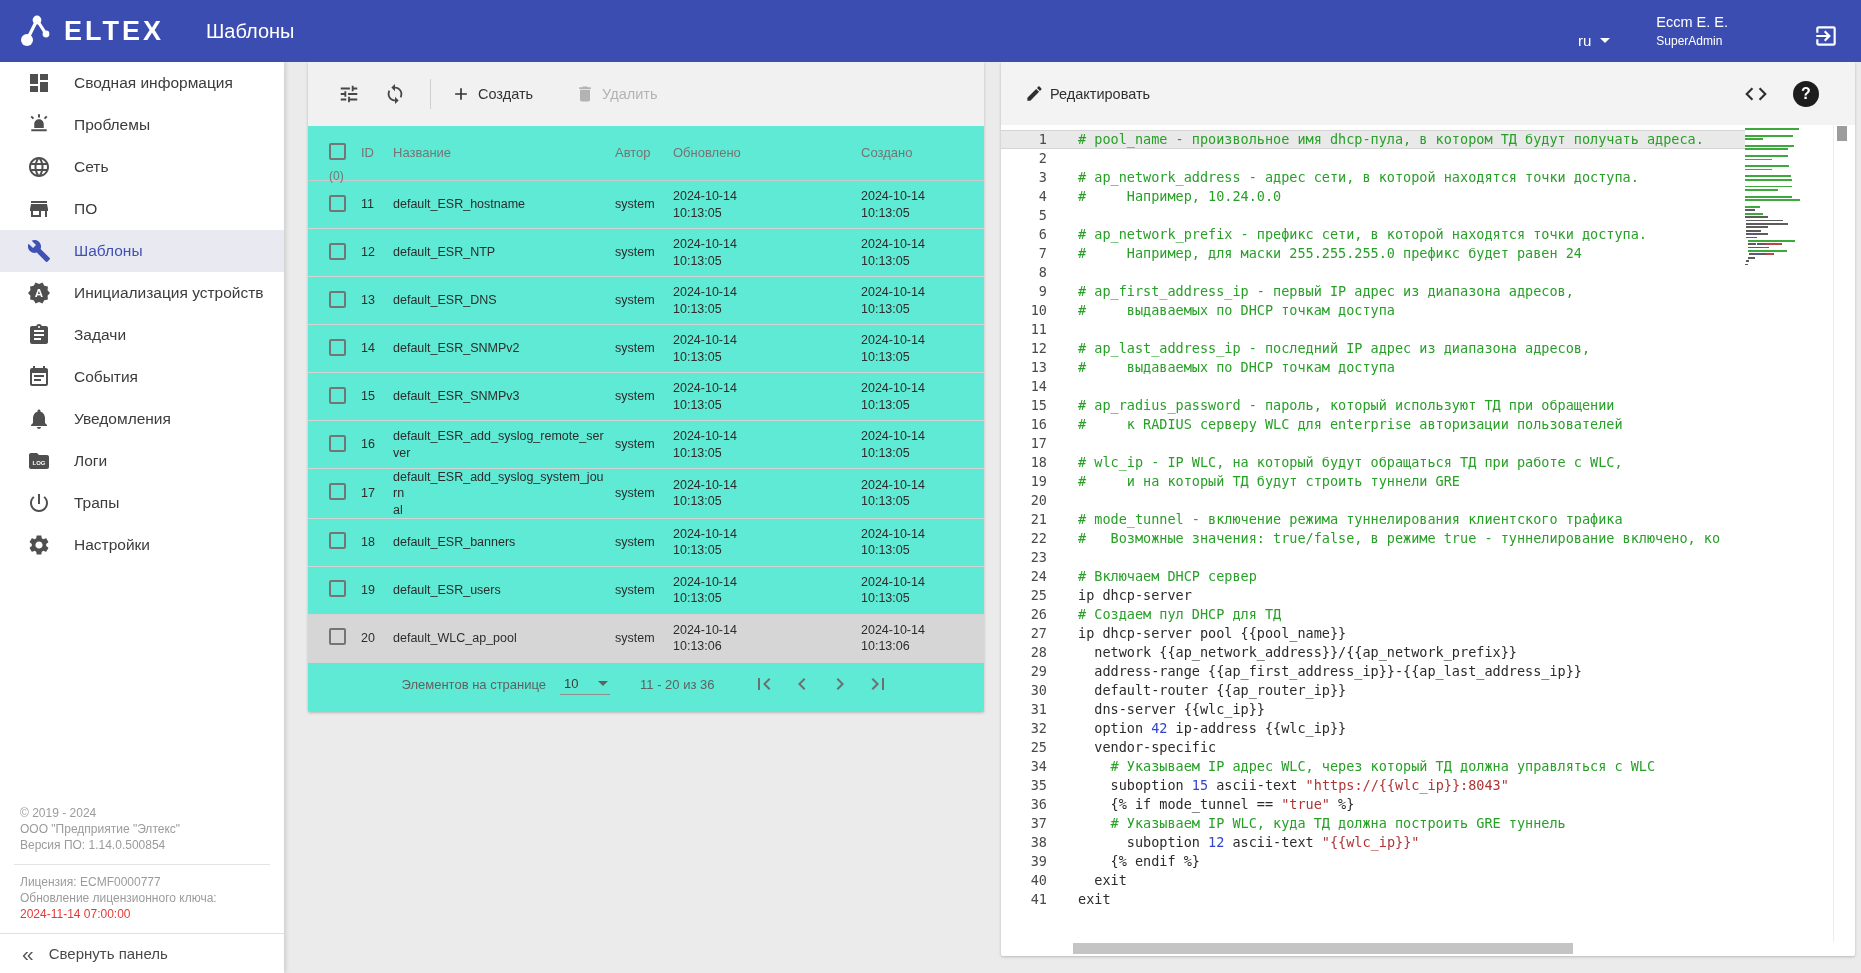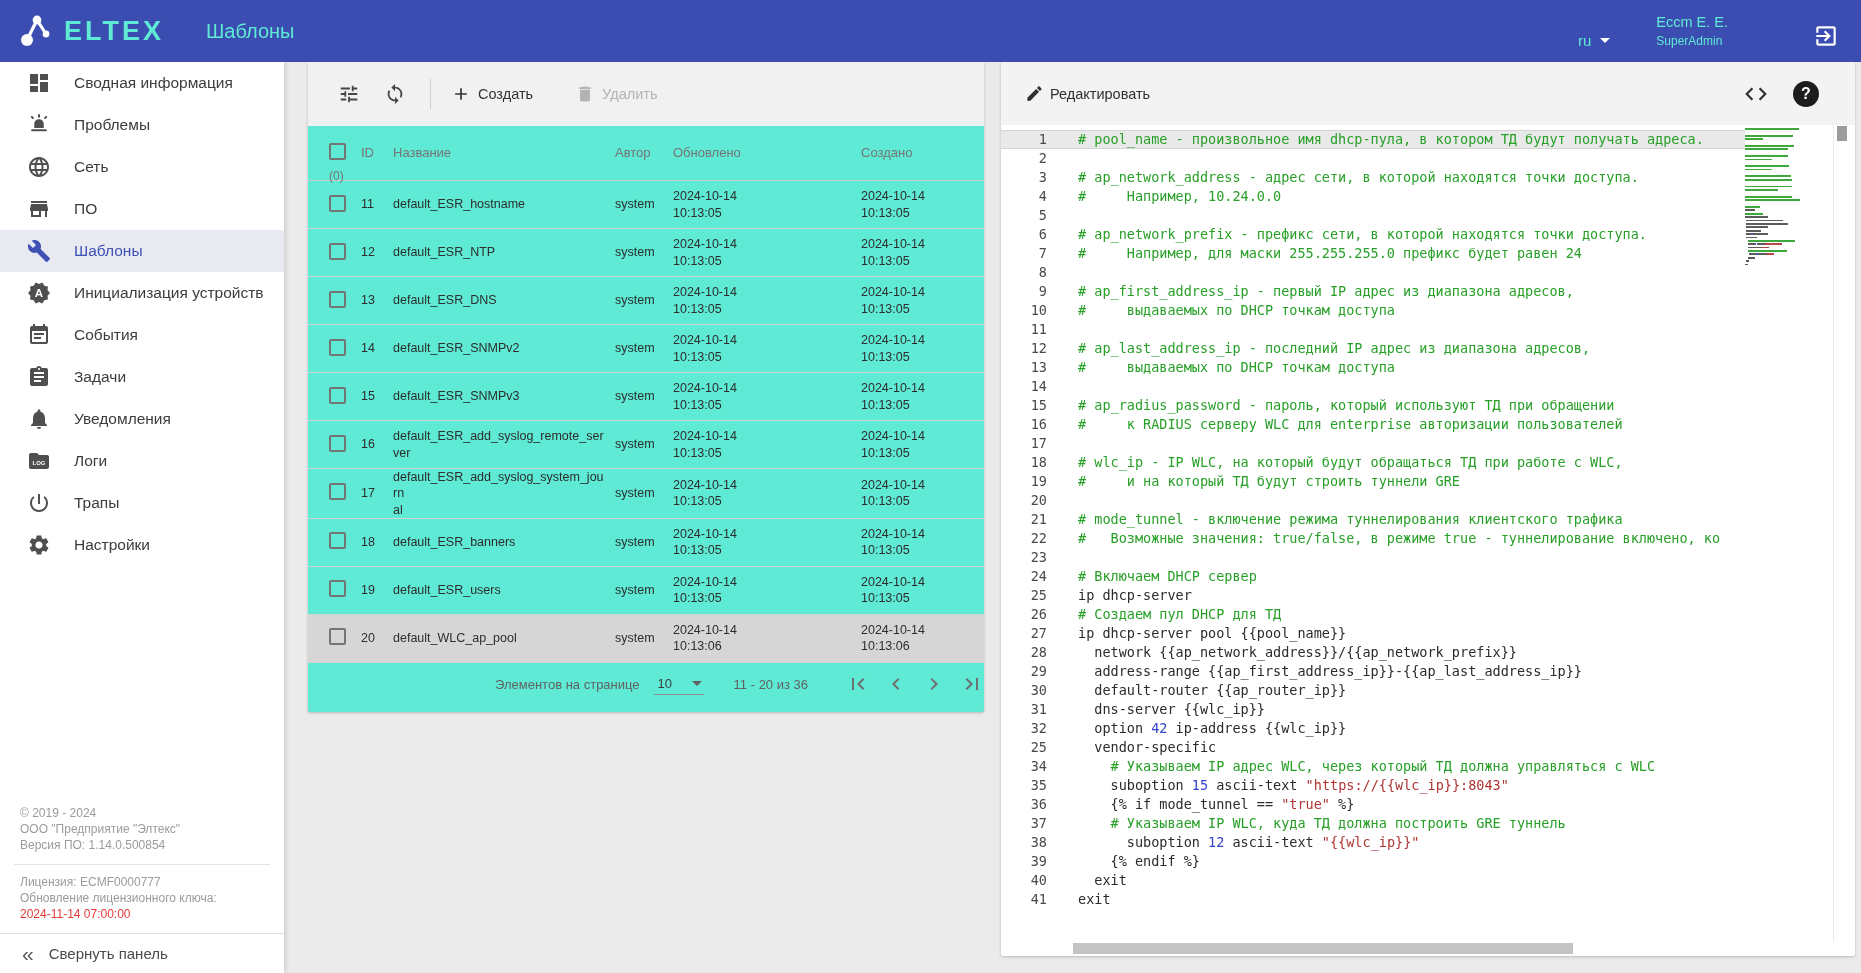--- a/index.html
+++ b/index.html
@@ -10,21 +10,21 @@
     --number_blue:#3344cc;
     --string_red:#b03434;
     --license_date_red:#e53935;
   }
   *{box-sizing:border-box;margin:0;padding:0}
   html,body{width:1861px;height:973px;overflow:hidden}
   body{font-family:"Liberation Sans",sans-serif;background:#ebebeb;position:relative}
 
   
   .app-header{position:absolute;left:0;top:0;width:1861px;height:62px;background:var(--header_bg);
-    display:flex;align-items:center;color:#5eead4;z-index:30}
+    display:flex;align-items:center;color:#ffffff;z-index:30}
   .logo-wrap{display:flex;align-items:center;margin-left:18px}
   .logo-word{font-size:27px;font-weight:bold;letter-spacing:3px;margin-left:8px}
   .app-title{font-size:20px;margin-left:42px;font-weight:500}
   .hdr-right{margin-left:auto;display:flex;align-items:flex-end}
   .lang-sel{display:flex;align-items:center;font-size:15px;cursor:pointer;margin-right:46px}
   .lang-caret{width:0;height:0;border-left:5px solid transparent;border-right:5px solid transparent;
     border-top:5px solid #fff;margin-left:9px}
   .user-block{display:flex;flex-direction:column;line-height:1.35;margin-right:85px}
   .user-name{font-size:14.5px;cursor:pointer}
   .user-role{font-size:12px}
@@ -70,21 +70,21 @@
   .col-cre{flex:1}
   .t-header .col-id,.t-header .col-name,.t-header .col-author,.t-header .col-upd,.t-header .col-cre{padding-top:19px;cursor:pointer}
   .cb{width:17px;height:17px;border:2px solid #757575;border-radius:2px;display:inline-block;background:transparent;cursor:pointer}
   .id-count{font-size:12px;color:#757575;margin-top:6px}
   .t-row{display:flex;align-items:center;min-height:48px;border-bottom:1px solid #d4d4d4;
     padding-left:21px;font-size:12.5px;color:#2d2d2d;cursor:pointer}
   .t-row .col-cb{padding-top:0}
   .t-row.selected{background:var(--selected_row_bg)}
   .t-cell{line-height:1.3}
   .col-name.t-cell{white-space:pre-line;word-break:break-all}
-  .t-footer{height:43px;display:flex;align-items:center;justify-content:flex-end;
+  .t-footer{height:43px;display:flex;align-items:center;justify-content:center;
     color:#616161;font-size:13px}
   .pp-select{display:flex;align-items:center;justify-content:space-between;width:50px;
     border-bottom:1px solid #8f8f8f;margin-left:14px;padding:2px 2px 3px 4px;cursor:pointer;color:#3d3d3d}
   .pp-caret{width:0;height:0;border-left:5px solid transparent;border-right:5px solid transparent;border-top:5px solid #616161}
   .pg-range{margin:0 24px 0 30px}
   .pg-btn{display:flex;cursor:pointer;margin-left:14px}
   .pg-btn svg{width:24px;height:24px;fill:#6f6f6f}
 
   
   .editor-card{position:absolute;left:1001px;top:62px;width:854px;height:894px;background:#fff;
@@ -190,29 +190,29 @@
       </div>
       <div class="nav-item">
         <svg class="nav-ic" viewBox="0 0 24 24">
           <path d="M23 12l-2.44-2.79.34-3.69-3.61-.82-1.89-3.2L12 2.96 8.6 1.5 6.71 4.69 3.1 5.5l.34 3.7L1 12l2.44 2.79-.34 3.7 3.61.82L8.6 22.5l3.4-1.47 3.4 1.46 1.89-3.19 3.61-.82-.34-3.69L23 12z"></path>
           <text x="12" y="16.3" text-anchor="middle" font-size="11.5" font-weight="bold" fill="#fff" font-family="Liberation Sans,sans-serif">A</text>
         </svg>
         <span class="nav-label">Инициализация устройств</span>
       </div>
       <div class="nav-item">
         <svg class="nav-ic" viewBox="0 0 24 24">
+          <path d="M19 3h-4.18C14.4 1.84 13.3 1 12 1c-1.3 0-2.4.84-2.82 2H5c-1.1 0-2 .9-2 2v14c0 1.1.9 2 2 2h14c1.1 0 2-.9 2-2V5c0-1.1-.9-2-2-2zm-7 0c.55 0 1 .45 1 1s-.45 1-1 1-1-.45-1-1 .45-1 1-1zm2 14H7v-2h7v2zm3-4H7v-2h10v2zm0-4H7V7h10v2z"></path>
+        </svg>
+        <span class="nav-label">Задачи</span>
+      </div>
+      <div class="nav-item">
+        <svg class="nav-ic" viewBox="0 0 24 24">
           <path d="M17 10H7v2h10v-2zm2-7h-1V1h-2v2H8V1H6v2H5c-1.11 0-1.99.9-1.99 2L3 19c0 1.1.89 2 2 2h14c1.1 0 2-.9 2-2V5c0-1.1-.9-2-2-2zm0 16H5V8h14v11zm-5-5H7v2h7v-2z"></path>
         </svg>
         <span class="nav-label">События</span>
-      </div>
-      <div class="nav-item">
-        <svg class="nav-ic" viewBox="0 0 24 24">
-          <path d="M19 3h-4.18C14.4 1.84 13.3 1 12 1c-1.3 0-2.4.84-2.82 2H5c-1.1 0-2 .9-2 2v14c0 1.1.9 2 2 2h14c1.1 0 2-.9 2-2V5c0-1.1-.9-2-2-2zm-7 0c.55 0 1 .45 1 1s-.45 1-1 1-1-.45-1-1 .45-1 1-1zm2 14H7v-2h7v2zm3-4H7v-2h10v2zm0-4H7V7h10v2z"></path>
-        </svg>
-        <span class="nav-label">Задачи</span>
       </div>
       <div class="nav-item">
         <svg class="nav-ic" viewBox="0 0 24 24">
           <path d="M12 22c1.1 0 2-.9 2-2h-4c0 1.1.89 2 2 2zm6-6v-5c0-3.07-1.64-5.64-4.5-6.32V4c0-.83-.67-1.5-1.5-1.5s-1.5.67-1.5 1.5v.68C7.63 5.36 6 7.92 6 11v5l-2 2v1h16v-1l-2-2z"></path>
         </svg>
         <span class="nav-label">Уведомления</span>
       </div>
       <div class="nav-item">
         <svg class="nav-ic" viewBox="0 0 24 24">
           <path d="M20 6h-8l-2-2H4c-1.1 0-2 .9-2 2v12c0 1.1.9 2 2 2h16c1.1 0 2-.9 2-2V8c0-1.1-.9-2-2-2z"></path>

